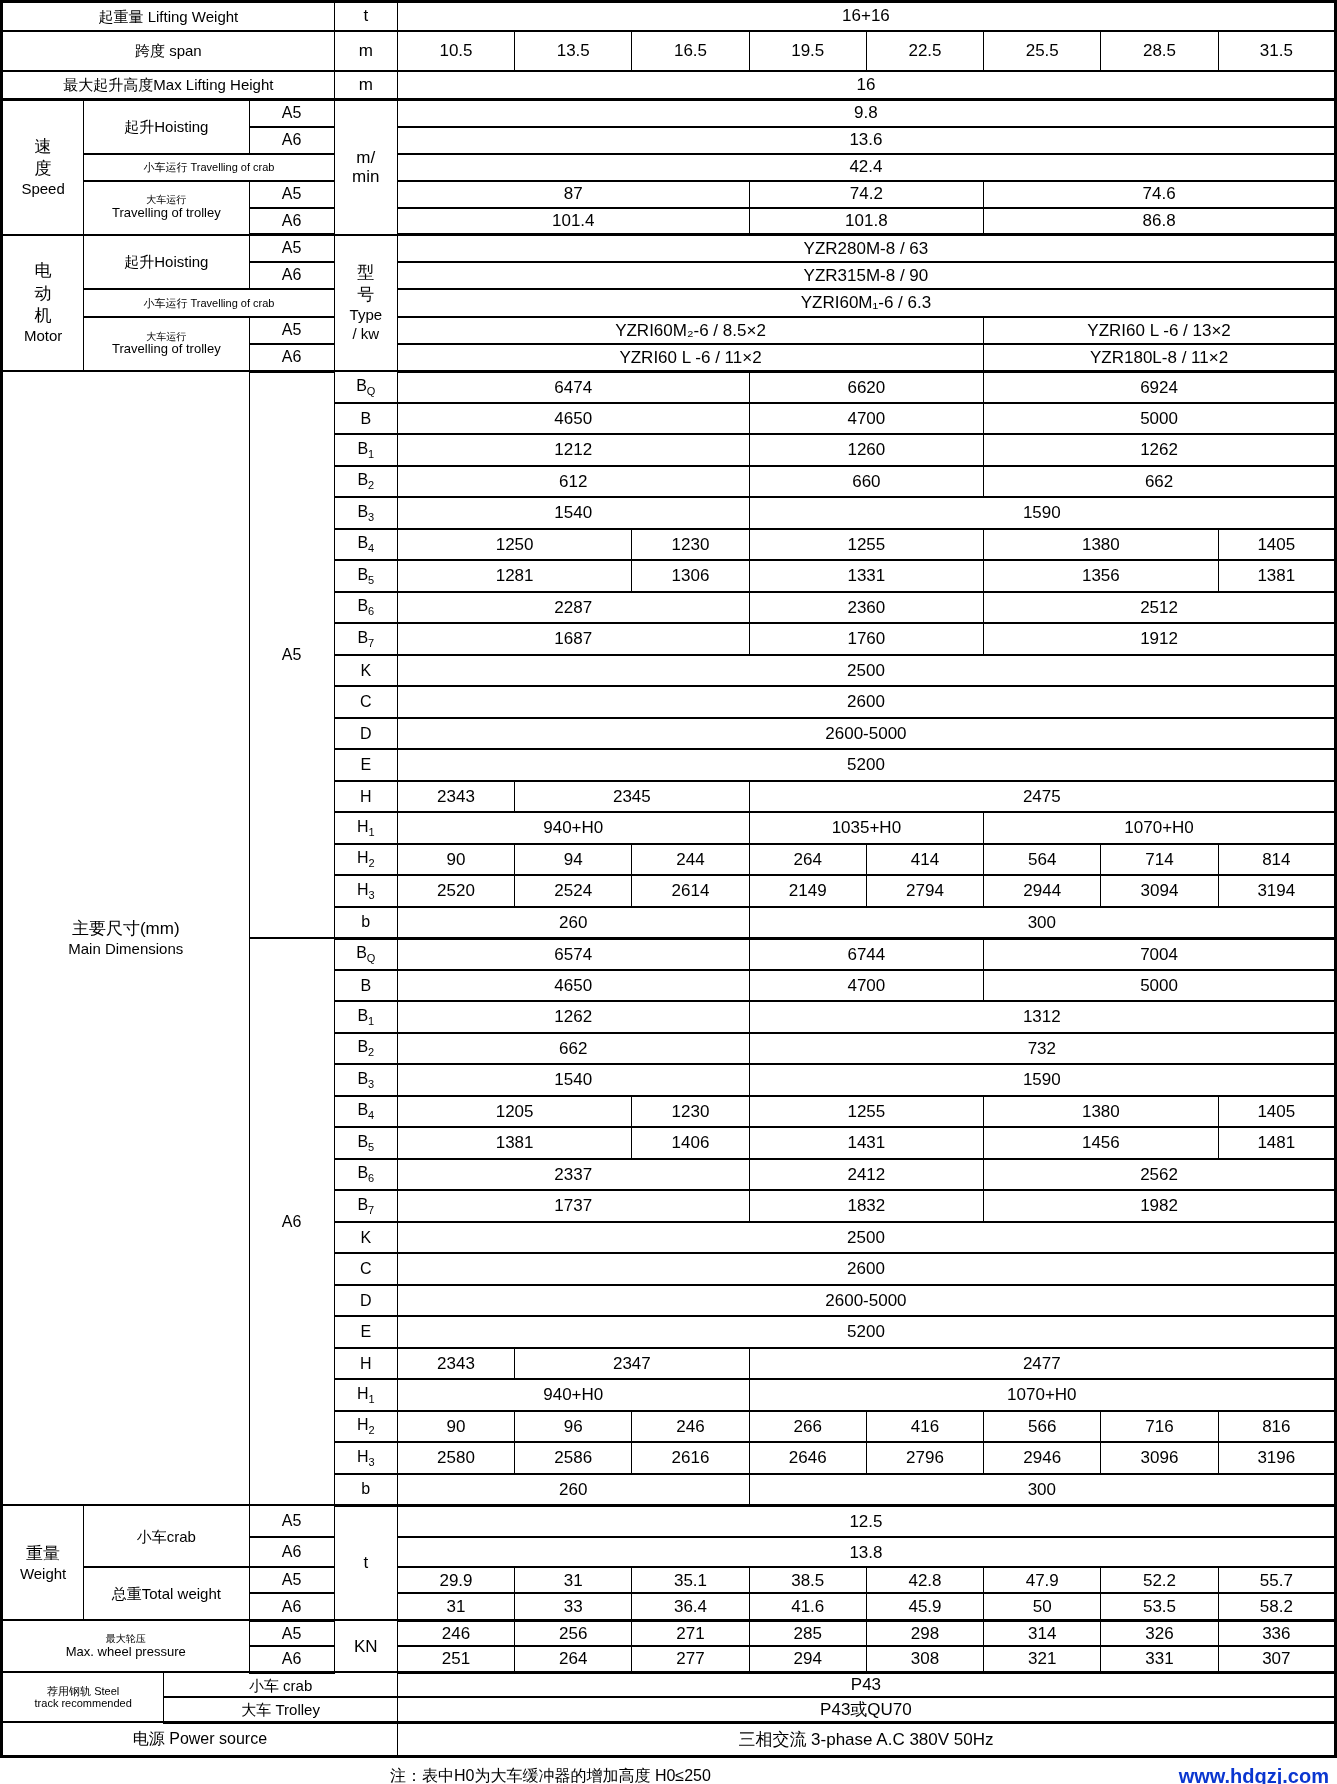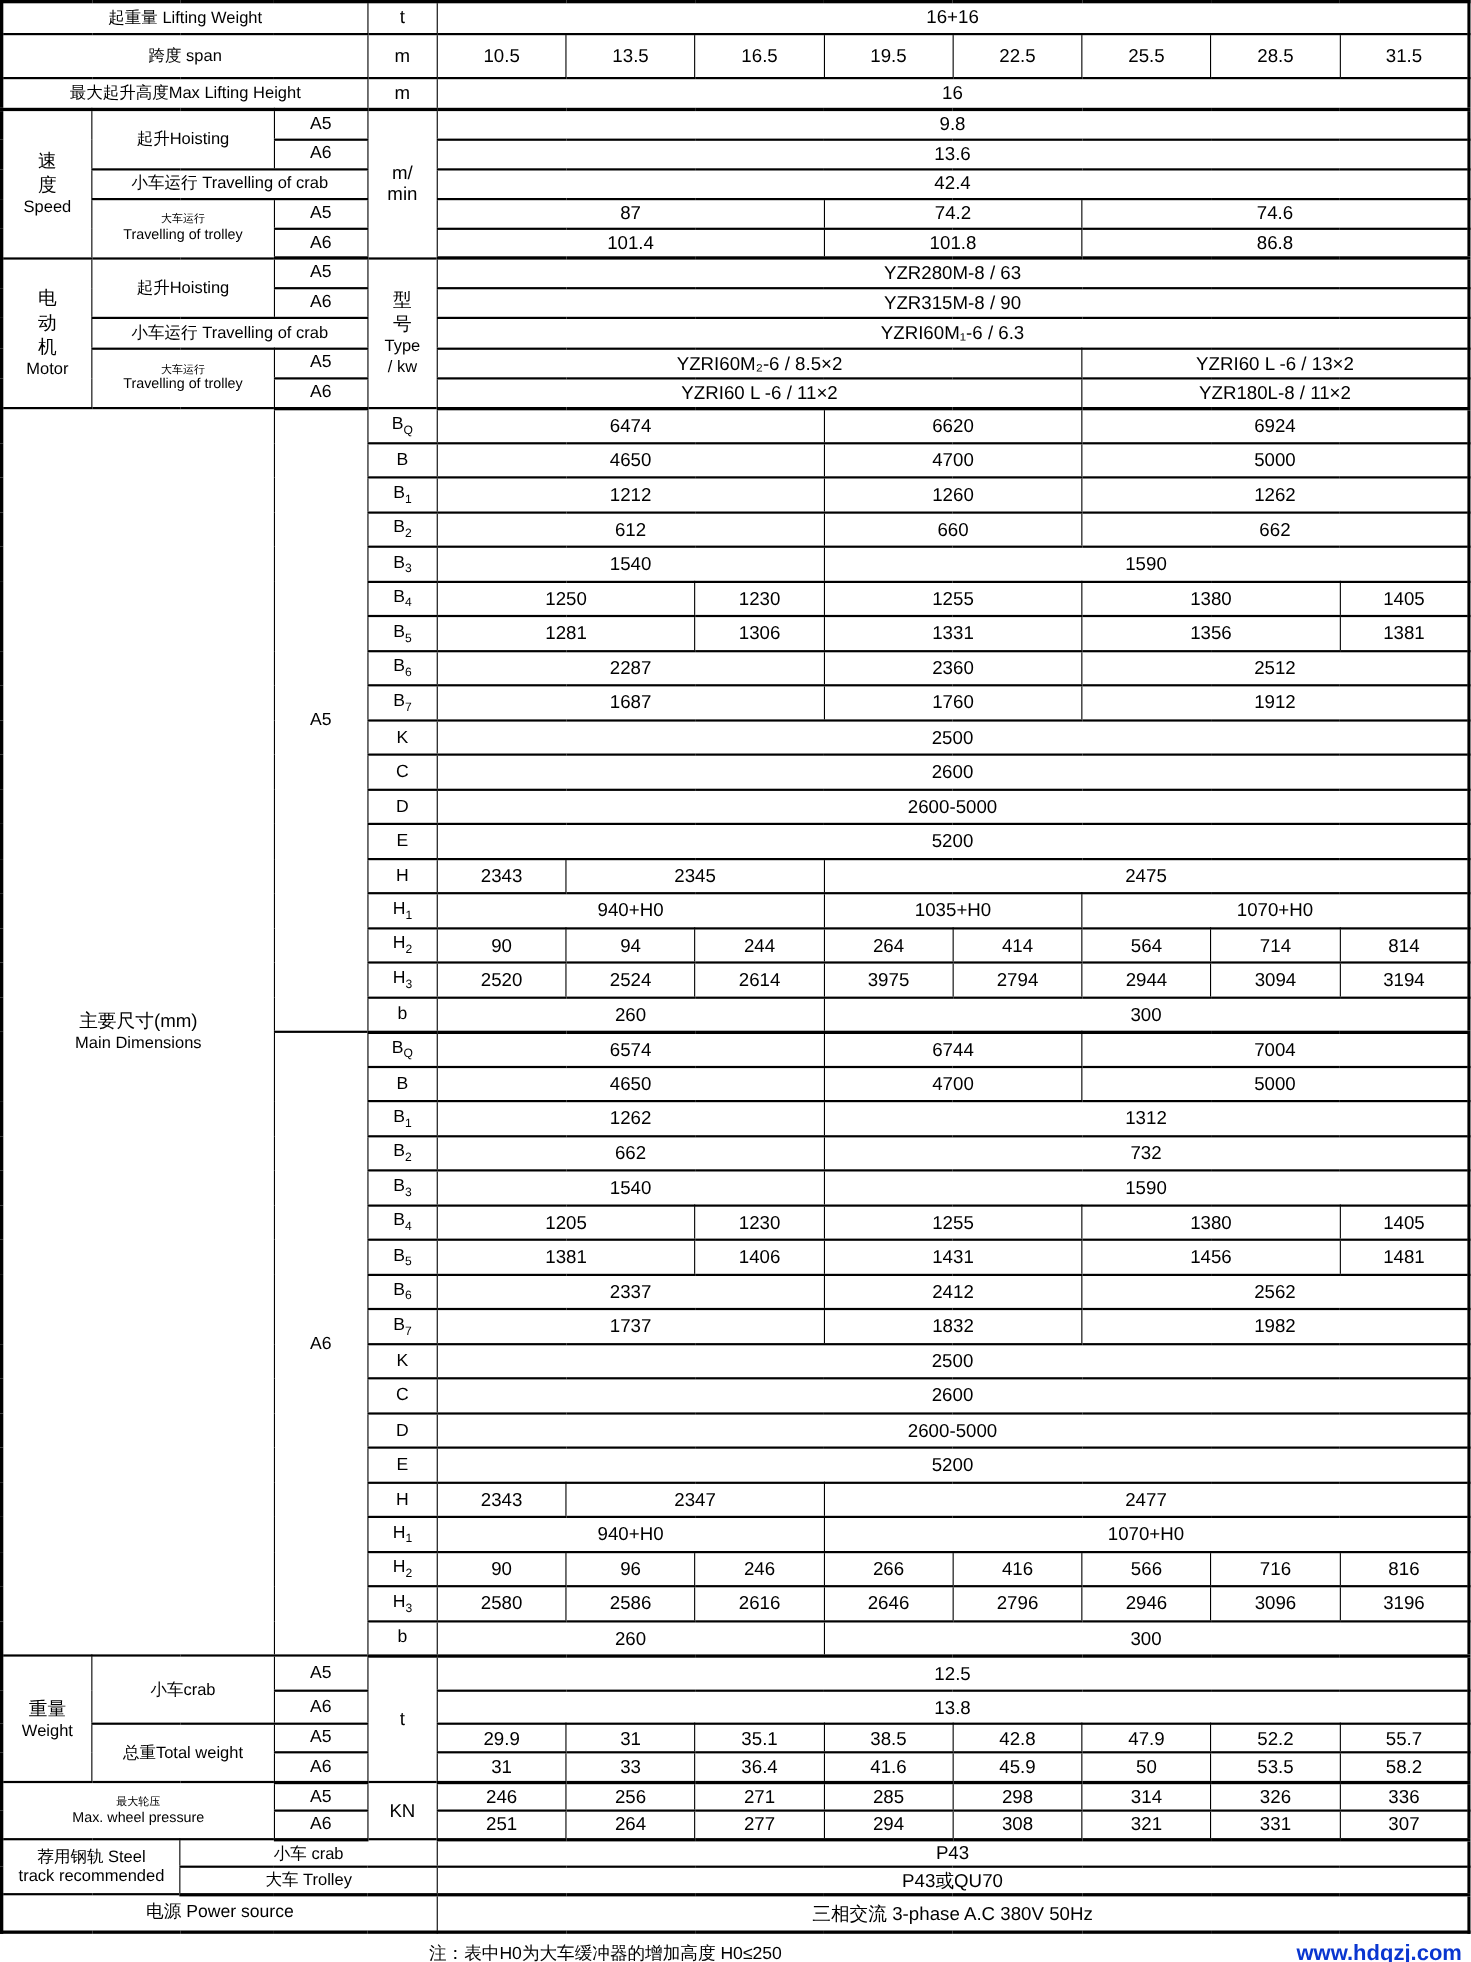--- a/index.html
+++ b/index.html
@@ -32,21 +32,21 @@
   .lab .en{font-size:13px;}
   .cat .zh{font-size:17px;white-space:pre-line;line-height:1.3;}
   .cat .en{font-size:15px;white-space:pre-line;line-height:1.25;}
   .unit{font-size:17px;}
   .unit .zh{font-size:17px;white-space:pre-line;line-height:1.3;}
   .unit .en{font-size:15px;white-space:pre-line;line-height:1.25;}
   .grade{font-size:16px;}
   .v{font-size:17px;}
   .sym{font-size:16px;}
   .sym sub{font-size:11px;}
-  .smalllab{font-size:15px;}
+  .smalllab{font-size:11px;}
   
   tr.rt1{height:29px;} tr.rt2{height:40px;} tr.rt3{height:29px;}
   tr.rsp{height:27px;}
   tr.rmo{height:27.4px;}
   tr.rw1{height:32px;} tr.rw2{height:30px;} tr.rw3{height:26px;} tr.rw4{height:27px;}
   tr.rwh{height:26px;}
   tr.rtk{height:25px;}
   tr.rpw{height:34px;}
   
   .footer{
@@ -289,21 +289,21 @@
         <td colspan="1" class="v">414</td>
         <td colspan="1" class="v">564</td>
         <td colspan="1" class="v">714</td>
         <td colspan="1" class="v">814</td>
       </tr>
       <tr style="height: 31.5px;">
         <td class="sym">H<sub>3</sub></td>
         <td colspan="1" class="v">2520</td>
         <td colspan="1" class="v">2524</td>
         <td colspan="1" class="v">2614</td>
-        <td colspan="1" class="v">3975</td>
+        <td colspan="1" class="v">2149</td>
         <td colspan="1" class="v">2794</td>
         <td colspan="1" class="v">2944</td>
         <td colspan="1" class="v">3094</td>
         <td colspan="1" class="v">3194</td>
       </tr>
       <tr class="sep" style="height: 31.5px;">
         <td class="sym">b</td>
         <td colspan="3" class="v">260</td>
         <td colspan="5" class="v">300</td>
       </tr>

